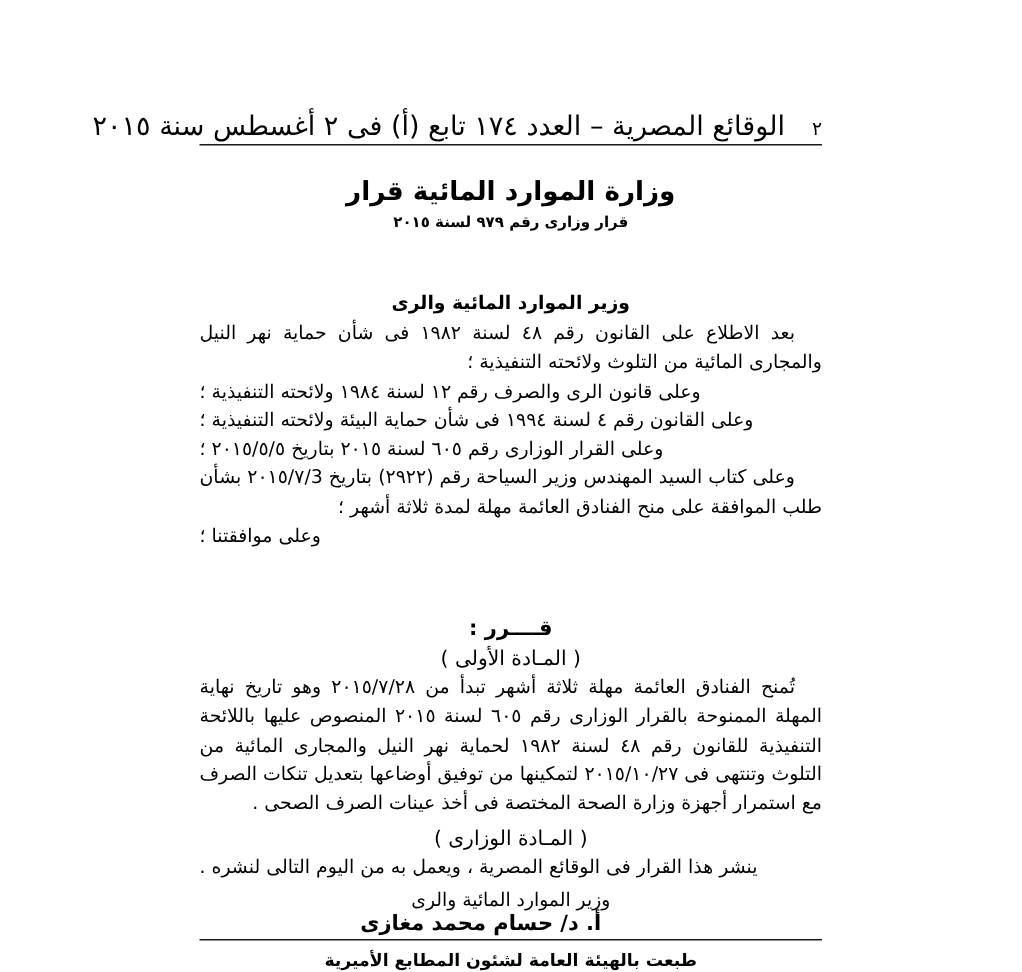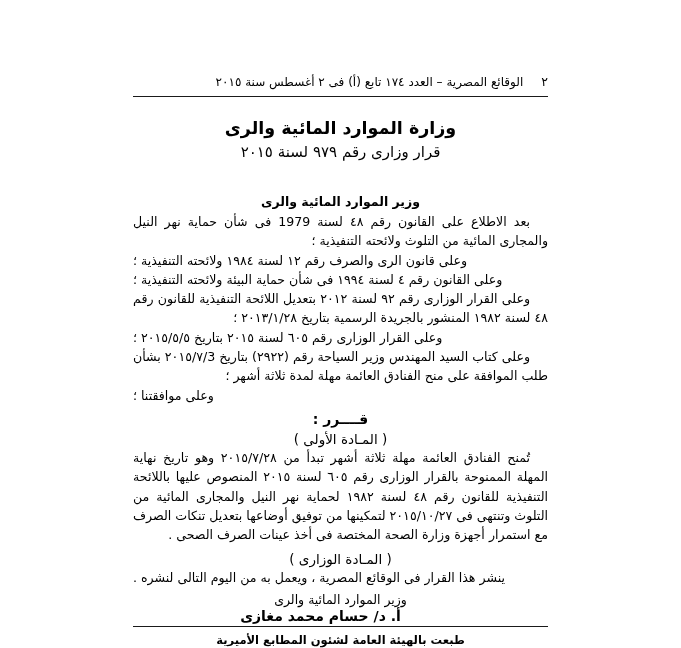--- a/index.html
+++ b/index.html
@@ -40,21 +40,21 @@
     justify-content: flex-start;
     gap: 18px;
     font-size: 12.5px;
     white-space: nowrap;
     direction: rtl;
   }
   .runhead .pageno {
     font-size: 12.5px;
   }
   .runhead .headtext {
-    font-size: 12px;
+    font-size: 18px;
   }
   .rule {
     position: absolute;
     right: 0;
     left: 0;
     height: 0;
     border-top: 1.3px solid #1a1a1a;
   }
   .rule-top { top: 96px; }
   .rule-bottom { top: 626px; }
@@ -68,22 +68,22 @@
     text-align: center;
     direction: rtl;
   }
   .ministry {
     font-size: 17.5px;
     font-weight: bold;
     letter-spacing: 0px;
     line-height: 1.25;
   }
   .decree-no {
-    font-size: 15px;
-    font-weight: normal;
+    font-size: 10px;
+    font-weight: bold;
     margin-top: 3px;
     line-height: 1.25;
   }
   .decree-date {
     font-size: 12.5px;
     margin-top: 3px;
     line-height: 1.3;
   }
 
   
@@ -195,31 +195,30 @@
 <div class="page">
   <div class="content">
 
     <div class="runhead">
       <span class="pageno">٢</span>
       <span class="headtext">الوقائع المصرية – العدد ١٧٤ تابع (أ) فى ٢ أغسطس سنة ٢٠١٥</span>
     </div>
     <div class="rule rule-top"></div>
 
     <div class="masthead">
-      <div class="ministry">وزارة الموارد المائية والرى</div>
+      <div class="ministry">وزارة الموارد المائية قرار</div>
       <div class="decree-no">قرار وزارى رقم ٩٧٩ لسنة ٢٠١٥</div>
     </div>
 
     <div class="minister-line">وزير الموارد المائية والرى</div>
 
     <div class="preamble">
-      <p class="para indent">بعد الاطلاع على القانون رقم ٤٨ لسنة 1979 فى شأن حماية نهر النيل والمجارى المائية من التلوث ولائحته التنفيذية ؛</p>
+      <p class="para indent">بعد الاطلاع على القانون رقم ٤٨ لسنة ١٩٨٢ فى شأن حماية نهر النيل والمجارى المائية من التلوث ولائحته التنفيذية ؛</p>
       <p class="para center">وعلى قانون الرى والصرف رقم ١٢ لسنة ١٩٨٤ ولائحته التنفيذية ؛</p>
       <p class="para center">وعلى القانون رقم ٤ لسنة ١٩٩٤ فى شأن حماية البيئة ولائحته التنفيذية ؛</p>
-      <p class="para indent">وعلى القرار الوزارى رقم ٩٢ لسنة ٢٠١٢ بتعديل اللائحة التنفيذية للقانون رقم ٤٨ لسنة ١٩٨٢ المنشور بالجريدة الرسمية بتاريخ ٢٠١٣/١/٢٨ ؛</p>
       <p class="para center">وعلى القرار الوزارى رقم ٦٠٥ لسنة ٢٠١٥ بتاريخ ٢٠١٥/٥/٥ ؛</p>
       <p class="para indent">وعلى كتاب السيد المهندس وزير السياحة رقم (٢٩٢٢) بتاريخ ٢٠١٥/٧/3 بشأن طلب الموافقة على منح الفنادق العائمة مهلة لمدة ثلاثة أشهر ؛</p>
       <p class="para center">وعلى موافقتنا ؛</p>
     </div>
 
     <div class="decided">قــــرر :</div>
 
     <div class="article-head article-one-head">( المـادة الأولى )</div>
     <div class="article-one-body">
       <p class="para indent">تُمنح الفنادق العائمة مهلة ثلاثة أشهر تبدأ من ٢٠١٥/٧/٢٨ وهو تاريخ نهاية المهلة الممنوحة بالقرار الوزارى رقم ٦٠٥ لسنة ٢٠١٥ المنصوص عليها باللائحة التنفيذية للقانون رقم ٤٨ لسنة ١٩٨٢ لحماية نهر النيل والمجارى المائية من التلوث وتنتهى فى ٢٠١٥/١٠/٢٧ لتمكينها من توفيق أوضاعها بتعديل تنكات الصرف مع استمرار أجهزة وزارة الصحة المختصة فى أخذ عينات الصرف الصحى .</p>

